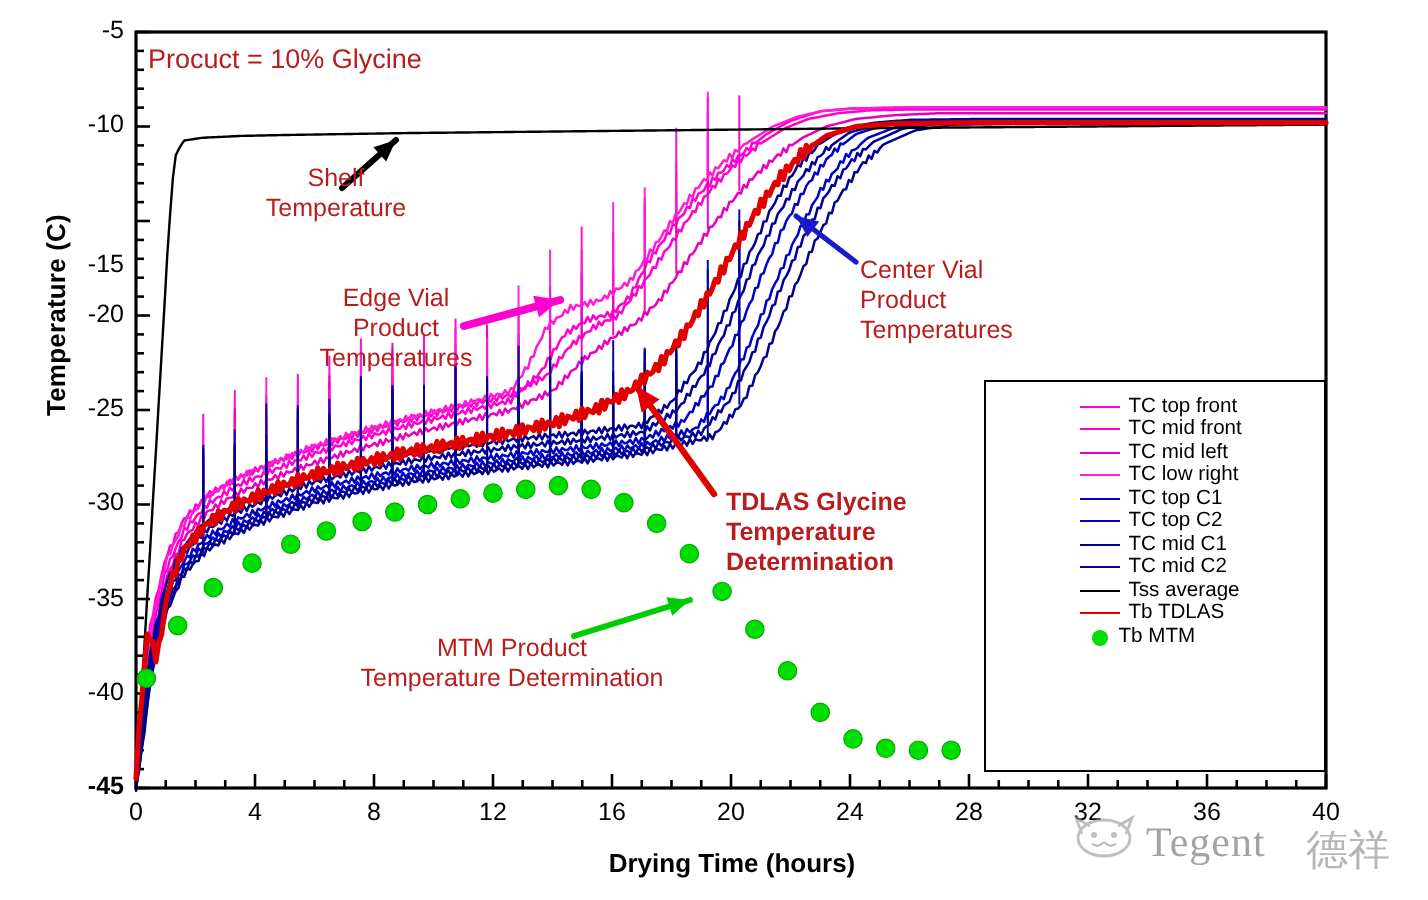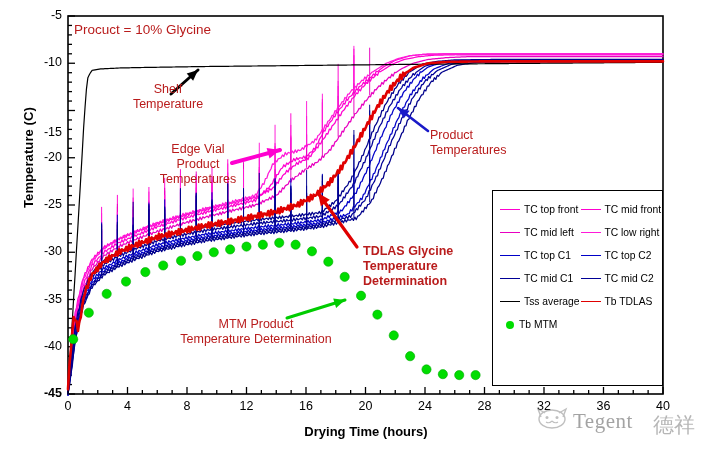--- a/index.html
+++ b/index.html
@@ -48,21 +48,21 @@
   #anno-center{left:430px;top:128px;width:120px;text-align:left;}
   #anno-tdlas{left:363px;top:244px;width:150px;text-align:left;font-weight:bold;}
   #anno-mtm{left:176px;top:317px;width:160px;text-align:center;}
 
   
   #legend{
     position:absolute;left:492px;top:190px;width:171px;height:196px;
     border:1.6px solid #000;background:#fff;box-sizing:border-box;
     padding:7px 4px 4px 4px;
   }
-  .legrow{display:flex;height:23px;align-items:center;}
+  .legrow{display:flex;height:23px;align-items:center;flex-direction:column;}
   .legitem{display:flex;align-items:center;width:50%;}
   .legline{width:20px;height:0;border-top:1.4px solid #000;margin:0 4px 0 3px;flex:none;}
   .legdot{width:8px;height:8px;border-radius:50%;margin:0 5px 0 9px;flex:none;}
   .legtxt{font-size:10.3px;color:#000;white-space:nowrap;}
 
   
   #watermark{
     position:absolute;left:535px;top:405px;width:175px;height:40px;
     opacity:.62;pointer-events:none;
   }
@@ -453,20 +453,21 @@
     <div>Shelf</div>
     <div>Temperature</div>
   </div>
 
   <div class="anno c" id="anno-edge">
     <div>Edge Vial</div>
     <div>Product Temperatures</div>
   </div>
 
   <div class="anno l" id="anno-center">
+    <div>Center Vial</div>
     <div>Product Temperatures</div>
   </div>
 
   <div class="anno l" id="anno-tdlas">
     <div>TDLAS Glycine</div>
     <div>Temperature Determination</div>
   </div>
 
   <div class="anno c" id="anno-mtm">
     <div>MTM Product</div>

